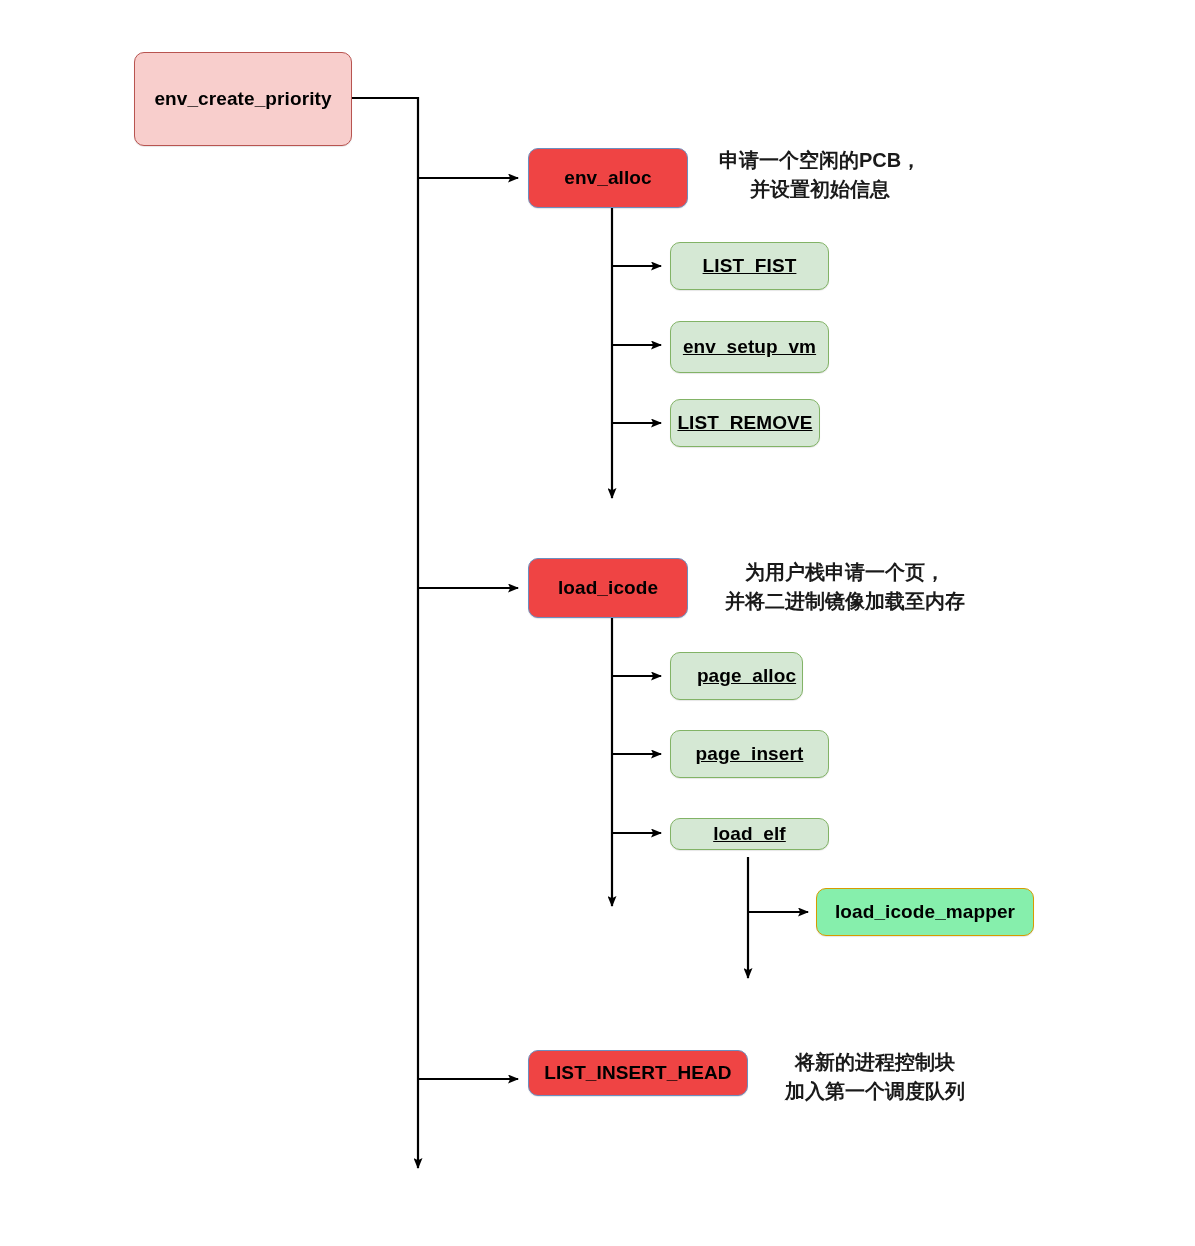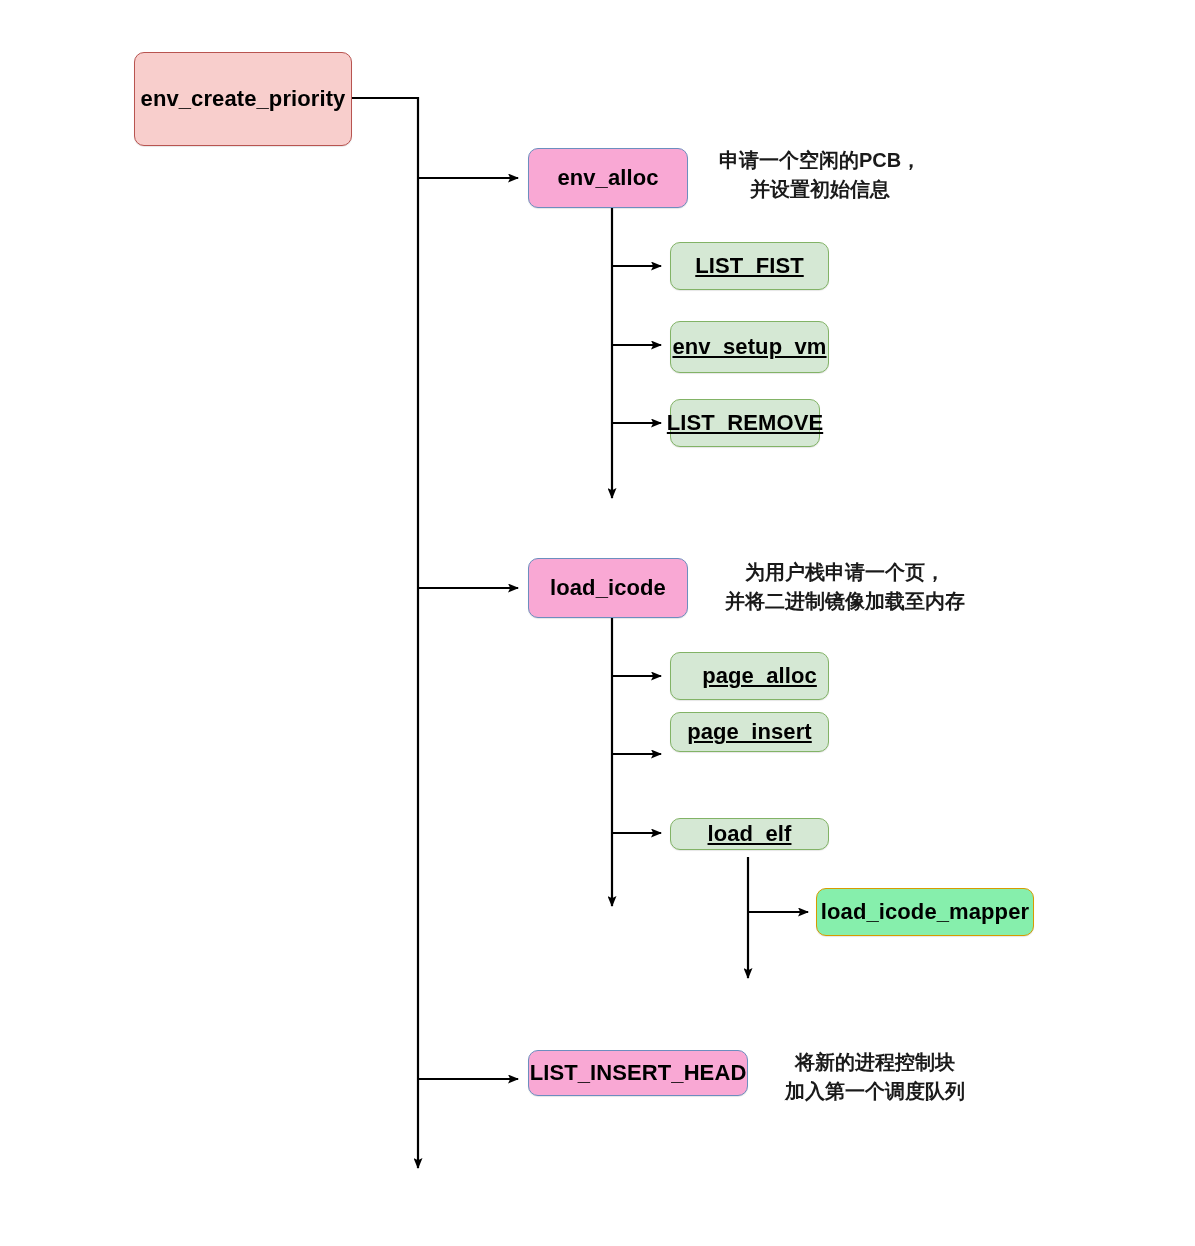--- a/index.html
+++ b/index.html
@@ -29,28 +29,28 @@
   }
   .node-box {
     position: absolute;
     box-sizing: border-box;
     border-radius: 10px;
     display: flex;
     align-items: center;
     justify-content: center;
     text-align: right;
     font-weight: bold;
-    font-size: 22px;
+    font-size: 19px;
     color: #000000;
     letter-spacing: 0.1px;
     line-height: 1.15;
     box-shadow: 0 1px 1px rgba(0,0,0,0.10);
   }
   .node-pink   { background: #f8cecc; border: 1.6px solid #b85450; }
-  .node-blue   { background: #f9a8d4; border: 1.6px solid #6c8ebf; }
+  .node-blue   { background: #ef4444; border: 1.6px solid #6c8ebf; }
   .node-green  { background: #d5e8d4; border: 1.6px solid #82b366; text-decoration: underline; }
   .node-orange { background: #86efac; border: 1.6px solid #d79b00; }
 
   .note-text {
     position: absolute;
     font-size: 20px;
     color: #1a1a1a;
     text-align: center;
     line-height: 1.45;
     white-space: pre-line;
@@ -124,23 +124,23 @@
   <div class="node-box node-blue" style="left:528px; top:148px; width:160px; height:60px;">env_alloc</div>
 
   <div class="node-box node-green" style="left:670px; top:242px; width:159px; height:48px;">LIST_FIST</div>
 
   <div class="node-box node-green" style="left:670px; top:321px; width:159px; height:52px;">env_setup_vm</div>
 
   <div class="node-box node-green" style="left:670px; top:399px; width:150px; height:48px;">LIST_REMOVE</div>
 
   <div class="node-box node-blue" style="left:528px; top:558px; width:160px; height:60px;">load_icode</div>
 
-  <div class="node-box node-green" style="left:670px; top:652px; width:159px; height:48px;padding-left:20px;">page_alloc</div>
+  <div class="node-box node-green" style="left:670px; top:652px; width:133px; height:48px;padding-left:20px;">page_alloc</div>
 
-  <div class="node-box node-green" style="left:670px; top:712px; width:159px; height:40px;">page_insert</div>
+  <div class="node-box node-green" style="left:670px; top:730px; width:159px; height:48px;">page_insert</div>
 
   <div class="node-box node-green" style="left:670px; top:809px; width:159px; height:32px;margin-top:9px;">load_elf</div>
 
   <div class="node-box node-orange" style="left:816px; top:888px; width:218px; height:48px;">load_icode_mapper</div>
 
   <div class="node-box node-blue" style="left:528px; top:1050px; width:220px; height:46px;">LIST_INSERT_HEAD</div>
 
   <div class="note-text" style="left:700px; top:146px; width:240px;">申请一个空闲的PCB，
 并设置初始信息</div>
 

